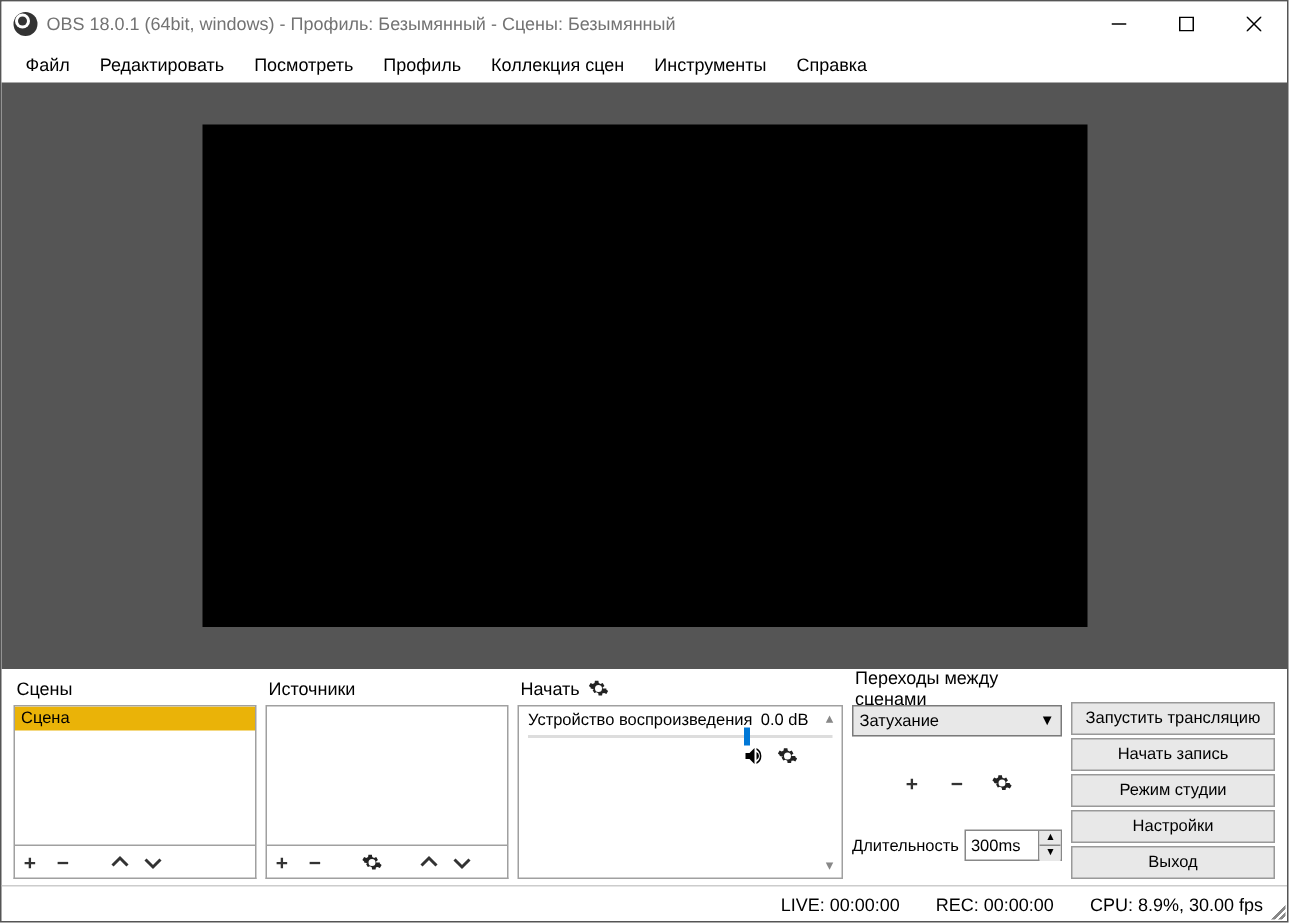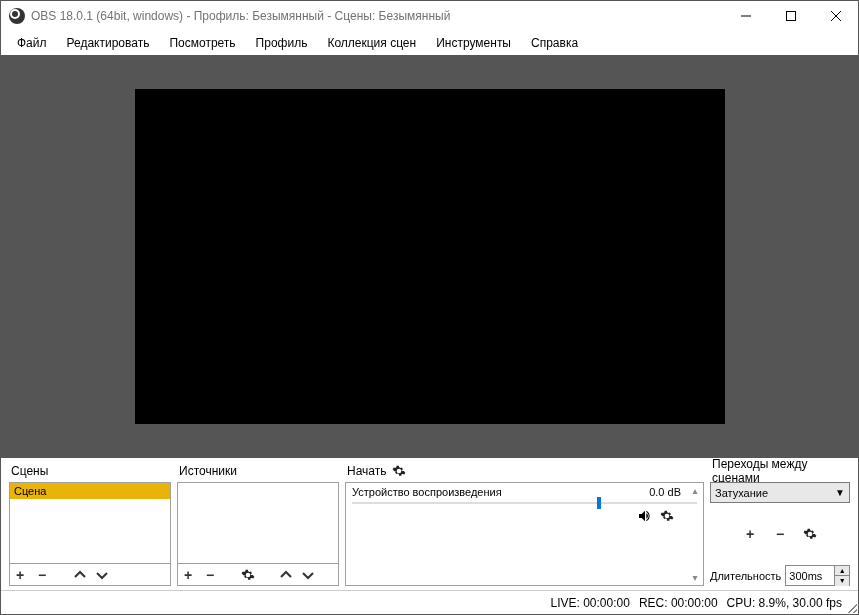--- a/index.html
+++ b/index.html
@@ -61,21 +61,21 @@
 .spin input { border:0; width: 48px; font-size:11px; padding: 0 3px; outline:none; }
 .spin-btns { display:flex; flex-direction:column; border-left:1px solid #888; }
 .spin-btns div { height:10px; width:14px; font-size:7px; display:flex; align-items:center; justify-content:center; background:#e8e8e8; }
 .spin-btns div:first-child { border-bottom:1px solid #888; }
 
 
 #col-buttons { width: 136px; display:flex; flex-direction:column; gap:2px; padding-top: 18px; }
 .btn { border:1px solid #999; background:#e8e8e8; height:22px; display:flex; align-items:center; justify-content:center; font-size:11px; cursor:default; }
 
 
-.statusbar { height: 24px; border-top:1px solid #ccc; display:flex; justify-content:flex-end; align-items:center; gap:9px; padding: 0 16px; font-size:12px; }
+.statusbar { height: 24px; border-top:1px solid #ccc; display:flex; justify-content:flex-end; align-items:center; gap:24px; padding: 0 16px; font-size:12px; }
 .resize-grip { position:absolute; right:2px; bottom:2px; width:12px; height:12px; background:
   linear-gradient(135deg, transparent 0 60%, #888 60% 70%, transparent 70% 80%, #888 80% 90%, transparent 90%); }
 
 
 .gear-ico svg { width:14px; height:14px; fill:#222; }
 .speaker-ico svg { width:16px; height:16px; fill:#000; }
 </style>
 </head>
 <body>
 
@@ -226,20 +226,27 @@
           <input type="text" value="300ms" style="">
           <div class="spin-btns">
             <div>▲</div>
             <div>▼</div>
           </div>
         </div>
       </div>
     </div>
   </div>
 
+  <div id="col-buttons">
+    <div class="btn">Запустить трансляцию</div>
+    <div class="btn">Начать запись</div>
+    <div class="btn">Режим студии</div>
+    <div class="btn">Настройки</div>
+    <div class="btn">Выход</div>
+  </div>
 
 </div>
 
 <div class="statusbar">
   <span>LIVE: 00:00:00</span>
   <span>REC: 00:00:00</span>
   <span>CPU: 8.9%, 30.00 fps</span>
 </div>
 <div class="resize-grip"></div>
 

